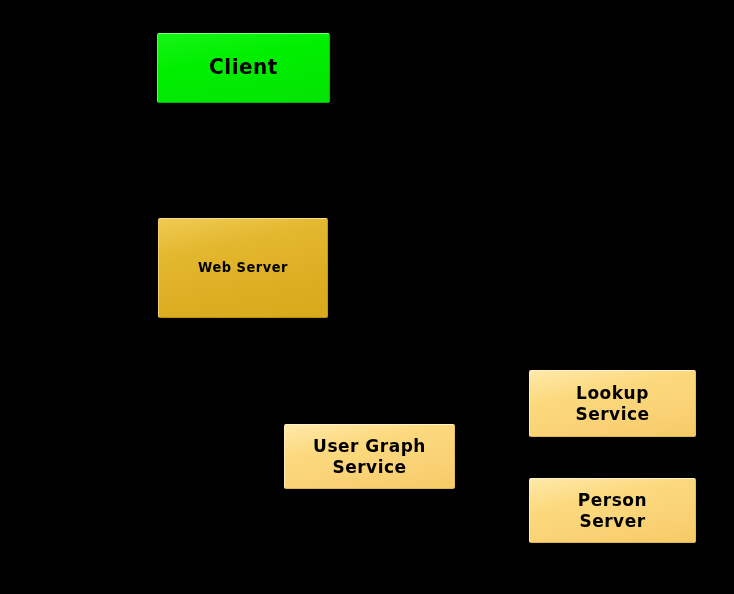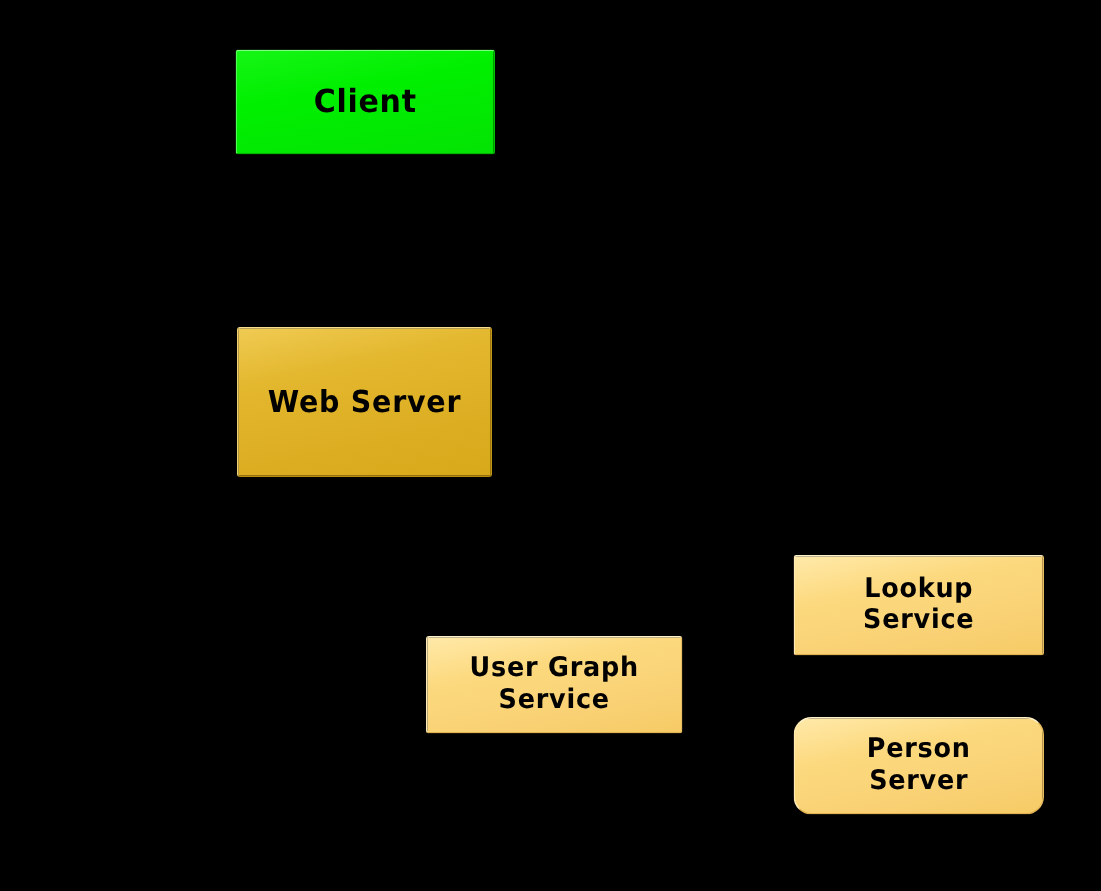--- a/index.html
+++ b/index.html
@@ -68,33 +68,33 @@
 </style>
 </head>
 <body>
 
 <div id="canvas" style="background: rgb(0, 0, 0);">
 
   <div class="node green" style="left: 157px; top: 33px; width: 173px; height: 70px; font-size: 20px; color: rgb(0, 0, 0);">
     <span class="label">Client</span>
   </div>
 
-  <div class="node gold-dark" style="left: 158px; top: 218px; width: 170px; height: 100px; font-size: 19px; color: rgb(0, 0, 0);">
+  <div class="node gold-dark" style="left: 158px; top: 218px; width: 170px; height: 100px; font-size: 13px; color: rgb(0, 0, 0);">
     <span class="label">Web Server</span>
   </div>
 
 
   <div class="node gold-light" style="left: 284px; top: 424px; width: 171px; height: 65px; font-size: 17px; color: rgb(0, 0, 0);">
     <span class="label">User Graph
 Service</span>
   </div>
 
   <div class="node gold-light" style="left: 529px; top: 370px; width: 167px; height: 67px; font-size: 17px; color: rgb(0, 0, 0);">
     <span class="label">Lookup
 Service</span>
   </div>
 
-  <div class="node gold-light" style="left: 529px; top: 478px; width: 167px; height: 65px; font-size: 17px; color: rgb(0, 0, 0); border-radius: 12px;">
+  <div class="node gold-light" style="left: 529px; top: 478px; width: 167px; height: 65px; font-size: 17px; color: rgb(0, 0, 0);">
     <span class="label">Person
 Server</span>
   </div>
 
 </div>
 
 </body></html>

